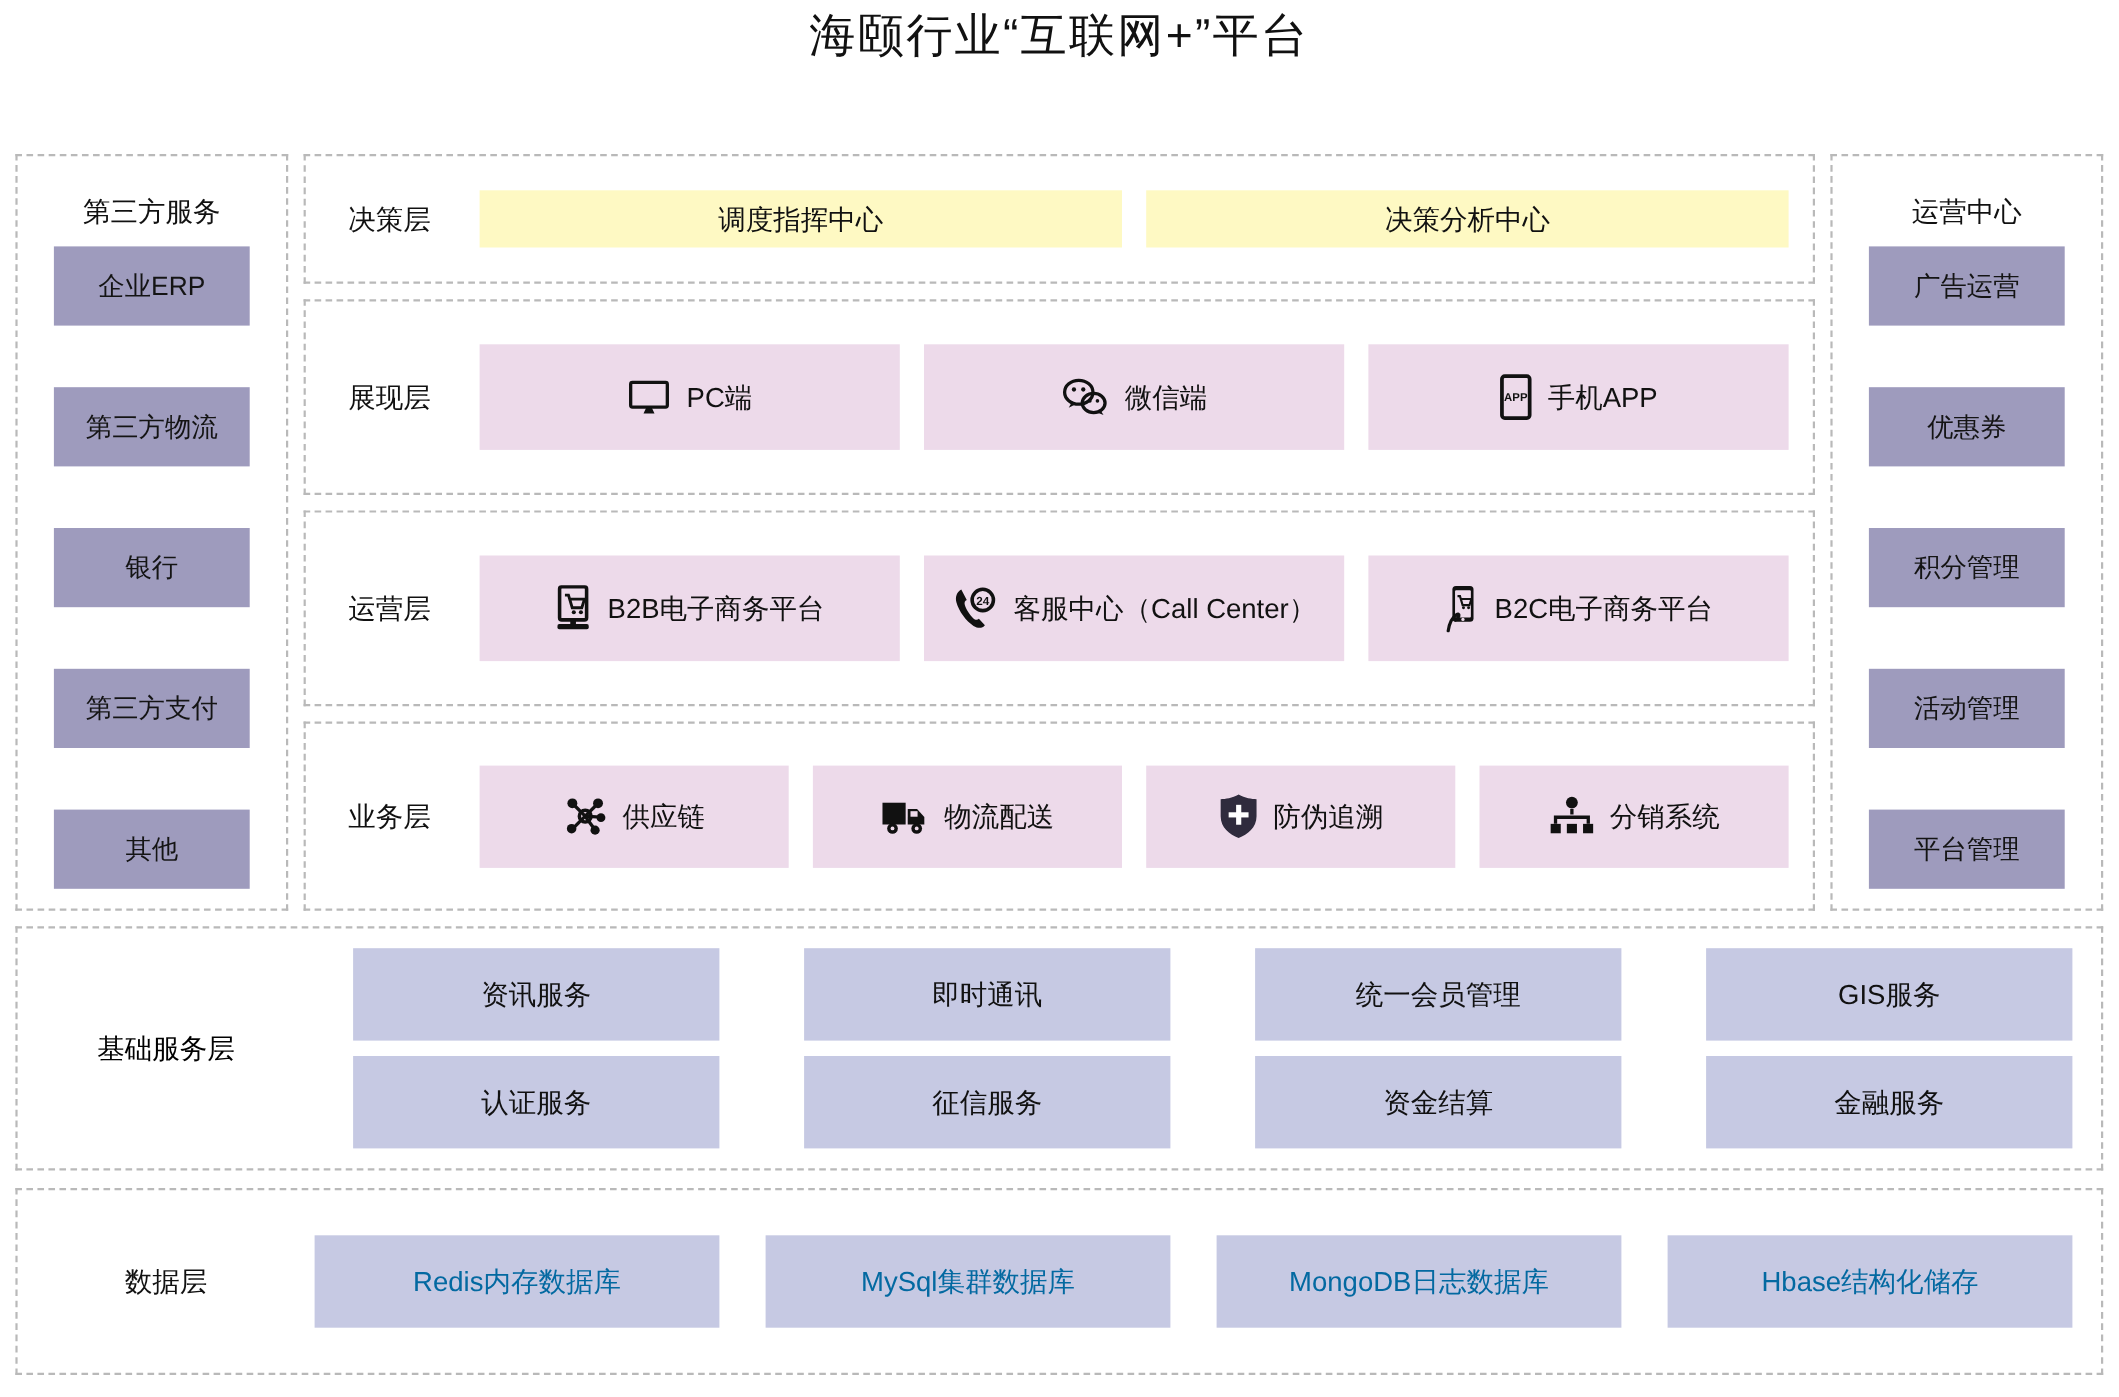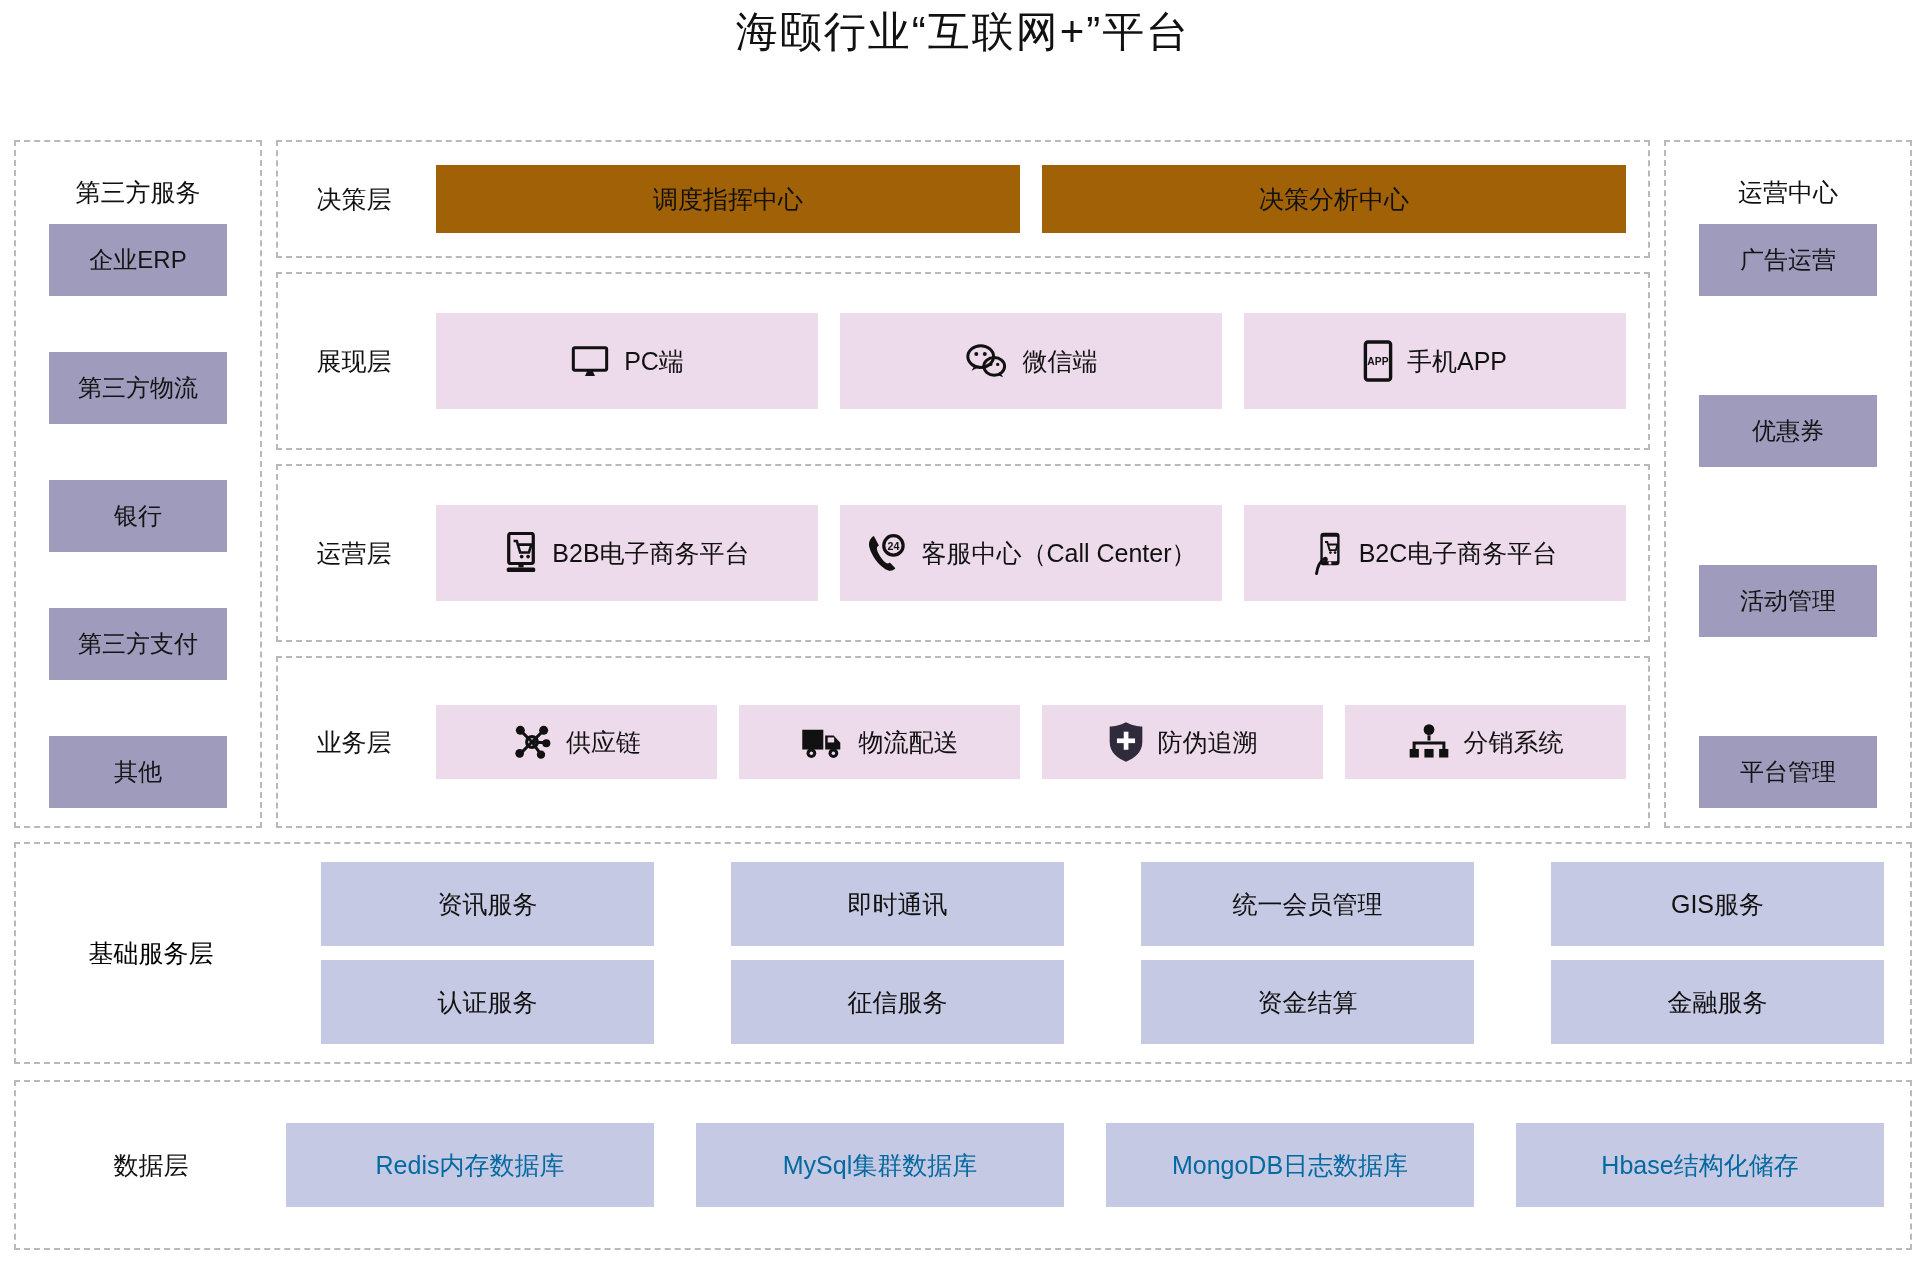--- a/index.html
+++ b/index.html
@@ -101,23 +101,23 @@
     padding:0 22px 0 6px;
     height:100%;
   }
   .box{
     flex:1 1 0;
     display:flex;align-items:center;justify-content:center;
     gap:14px;
     font-size:25px;color:#111;
     white-space:nowrap;
   }
-  .box-blue{background:#a16207;height:68px;}
+  .box-blue{background:#fef9c3;height:52px;}
   .box-pink{background:#eddaea;height:96px;}
-  .box-pink-sm{background:#eddaea;height:74px;}
+  .box-pink-sm{background:#eddaea;height:93px;}
 
   .ico{
     display:inline-flex;align-items:center;justify-content:center;
     flex:0 0 auto;
   }
 
   
   .base-region{
     position:absolute;
     left:14px;top:842px;
@@ -359,20 +359,21 @@
         </div>
       </div>
 
     </div>
 
     <div class="dashed side-col">
       <div class="side-title">运营中心</div>
       <div class="side-list">
         <div class="side-chip">广告运营</div>
         <div class="side-chip">优惠券</div>
+        <div class="side-chip">积分管理</div>
         <div class="side-chip">活动管理</div>
         <div class="side-chip">平台管理</div>
       </div>
     </div>
 
   </div>
 
   <div class="dashed base-region">
     <div class="base-label">基础服务层</div>
     <div class="base-grid">

